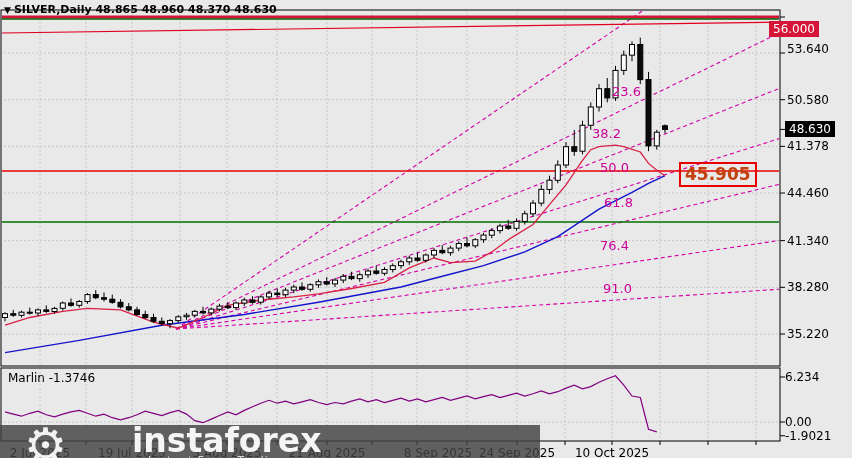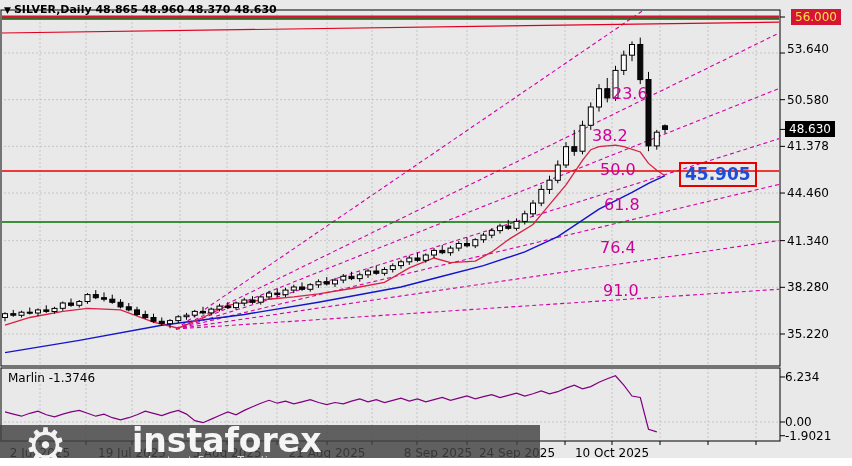--- a/index.html
+++ b/index.html
@@ -11,36 +11,36 @@
   #chart-svg{position:absolute;left:0;top:0;z-index:1;}
   .chart-title{
     position:absolute;left:4px;top:3px;z-index:3;
     font-size:11px;font-weight:bold;color:#000;white-space:nowrap;letter-spacing:0px;
   }
   .chart-title .arrow{font-size:9px;margin-right:3px;}
   .pl{
     position:absolute;left:787px;z-index:2;font-size:12px;color:#000;
     white-space:nowrap;line-height:16px;
   }
-  .pl.red{background:#d51438;color:#fde047;padding:0 4px;left:791px;}
+  .pl.red{background:#d51438;color:#ffffff;padding:0 4px;left:769px;margin-top:12px;}
   .pl.black{background:#000;color:#fff;padding:0 4px;left:785px;text-align:right;}
   .il{position:absolute;left:785px;z-index:2;font-size:12px;color:#000;white-space:nowrap;line-height:14px;}
   .tl{
     position:absolute;top:446px;z-index:2;font-size:12px;color:#000;
     transform:translateX(-50%);white-space:nowrap;
   }
   .fib{
-    position:absolute;z-index:2;font-size:16px;color:#cc0099;white-space:nowrap;text-align:center;
+    position:absolute;z-index:2;font-size:13px;color:#cc0099;white-space:nowrap;text-align:center;
   }
   .marlin-label{
     position:absolute;left:8px;top:371px;z-index:2;font-size:12px;color:#000;white-space:nowrap;
   }
   .target-box{
     position:absolute;left:679px;top:162px;z-index:3;
-    border:2px solid #e80000;color:#1d4ed8;font-size:17px;font-weight:bold;
+    border:2px solid #e80000;color:#c2410c;font-size:17px;font-weight:bold;
     padding:0 4px;line-height:21px;white-space:nowrap;
   }
   .watermark{
     position:absolute;left:0;top:425px;width:540px;height:41px;z-index:5;
     background:rgba(66,66,66,0.82);overflow:hidden;
   }
   .watermark .gear{
     position:absolute;left:24px;top:-8px;font-size:48px;color:#f2f2f2;
     font-family:"DejaVu Sans",sans-serif;
   }

